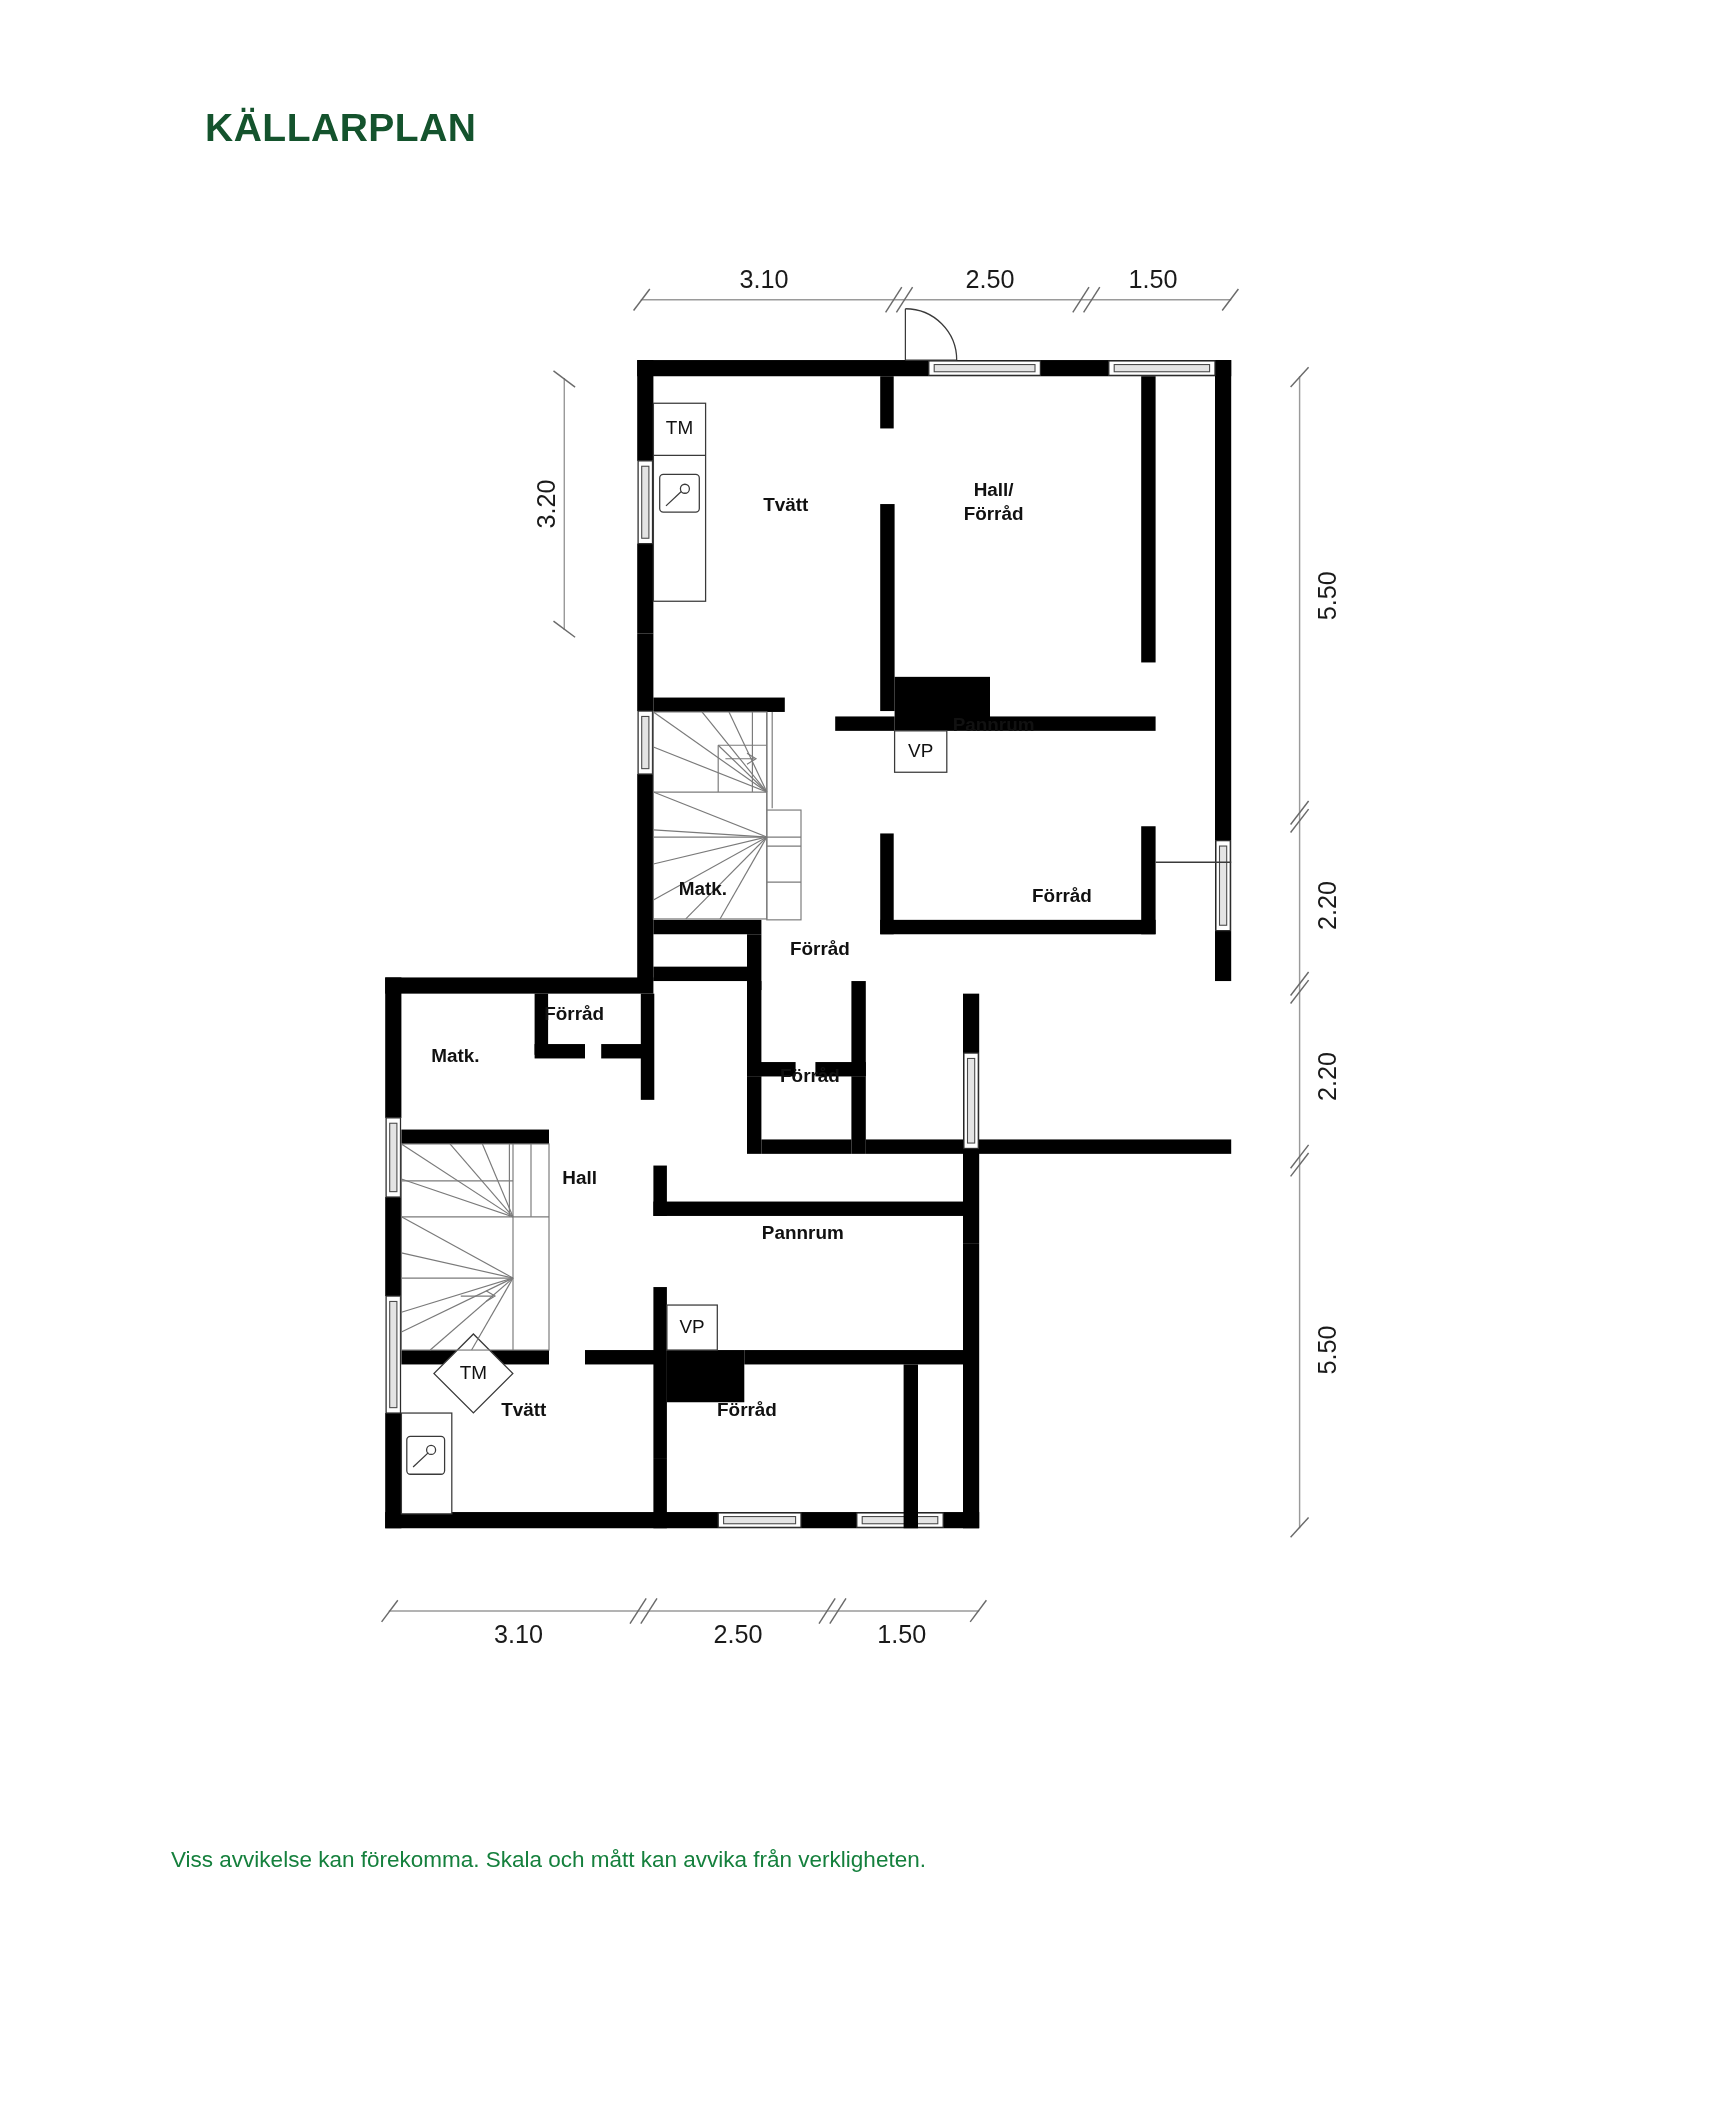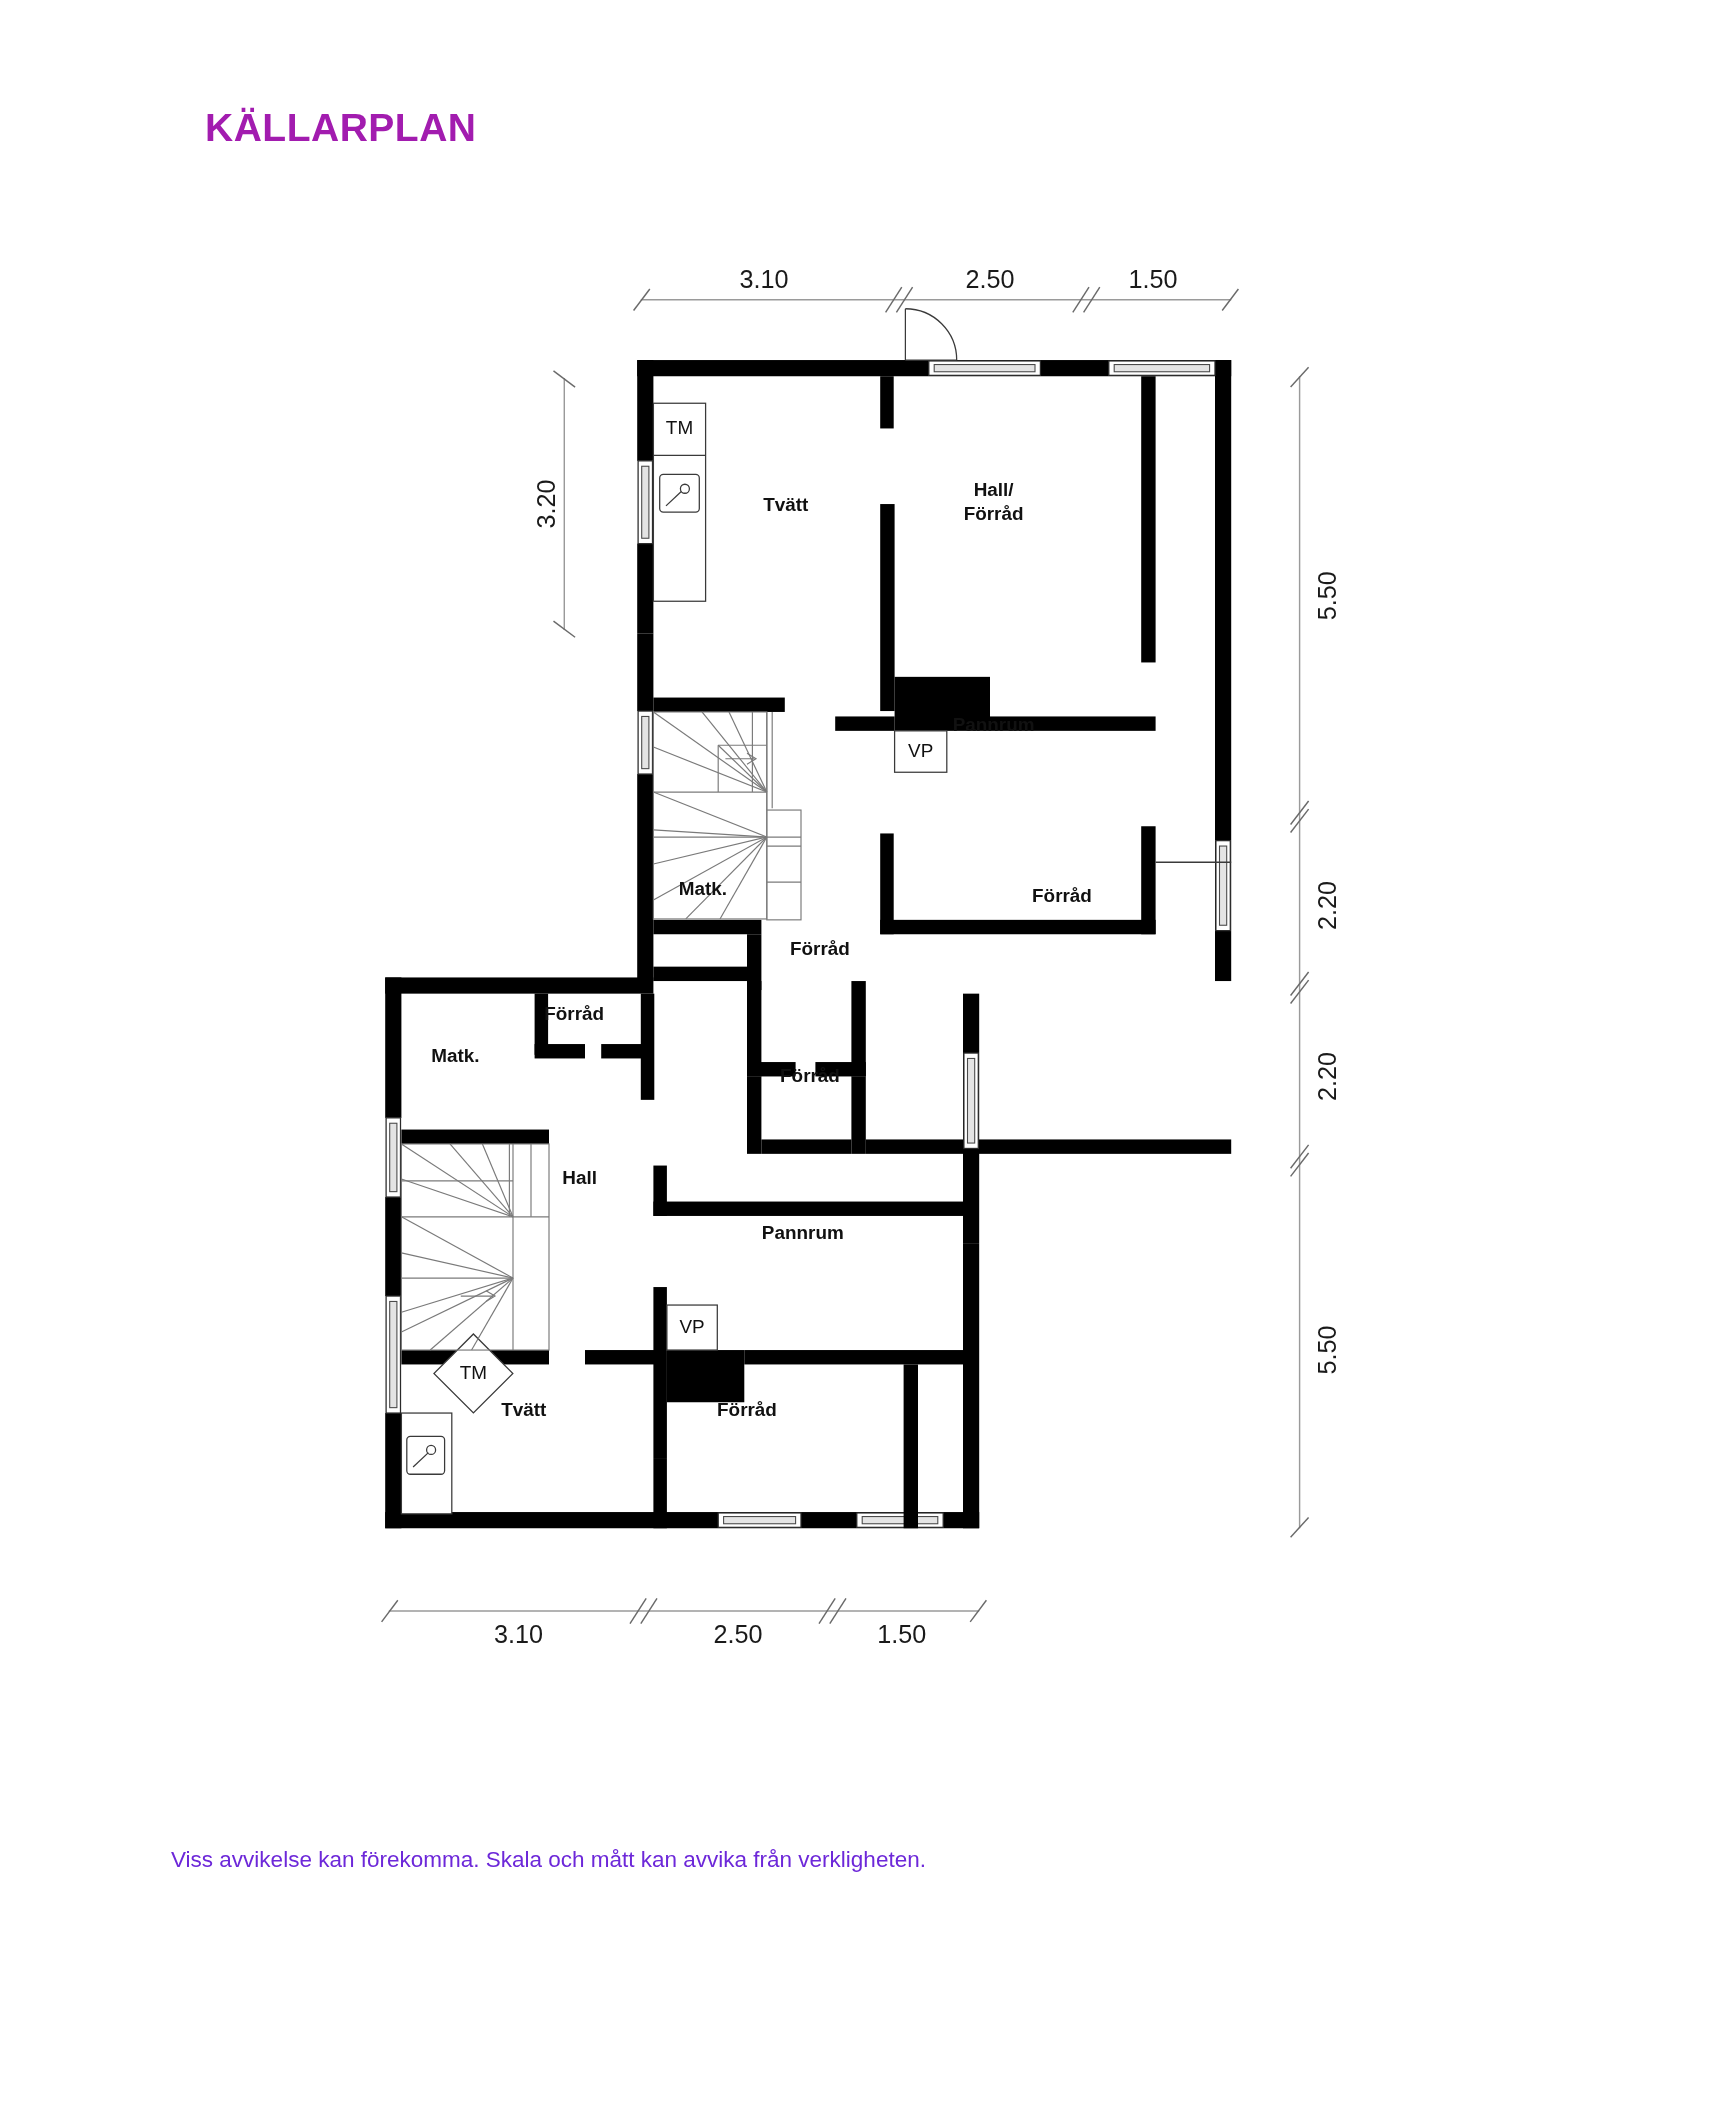--- a/index.html
+++ b/index.html
@@ -22,30 +22,30 @@
     height: 2125px;
     background: #ffffff;
   }
   #plan-title {
     position: absolute;
     left: 205px;
     top: 106px;
     font-size: 39px;
     font-weight: 700;
     letter-spacing: 0.5px;
-    color: #a21caf;
+    color: #14532d;
     white-space: nowrap;
   }
   #disclaimer {
     position: absolute;
     left: 171px;
     top: 1847px;
     font-size: 22.5px;
     font-weight: 400;
-    color: #6d28d9;
+    color: #15803d;
     white-space: nowrap;
   }
   #floorplan-svg {
     position: absolute;
     left: 0;
     top: 0;
     width: 1728px;
     height: 2125px;
   }
   .room-label {

